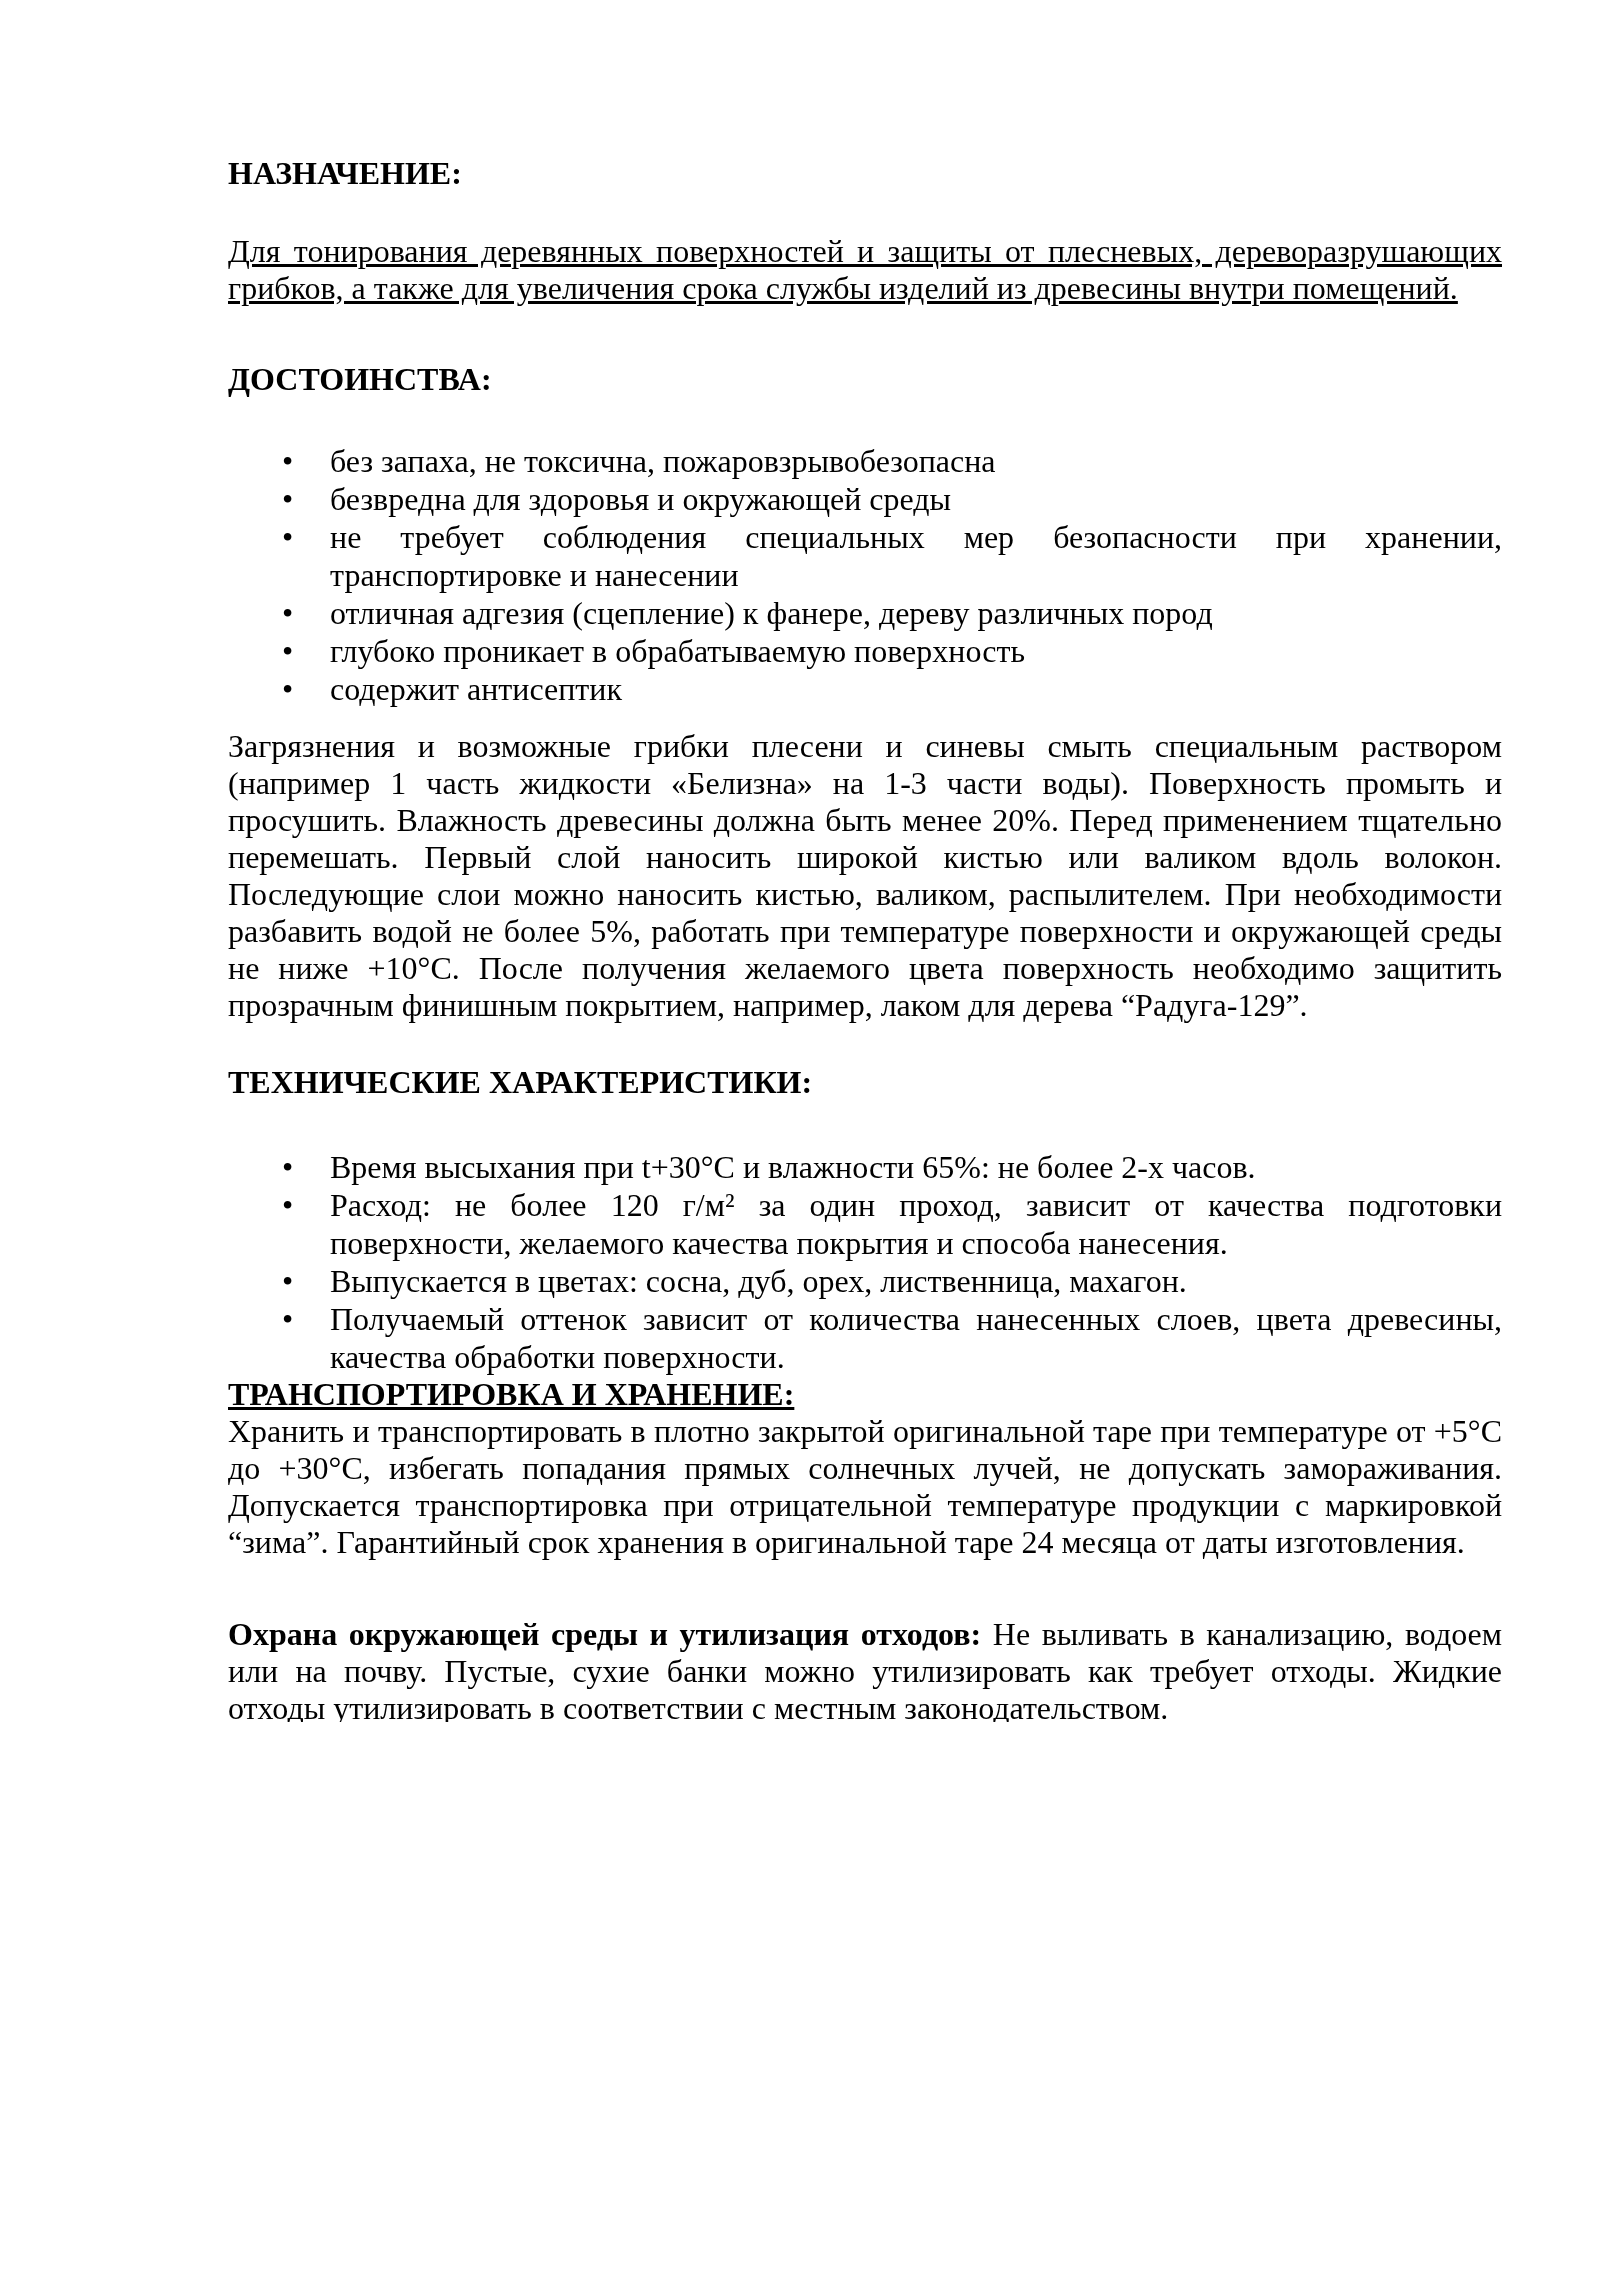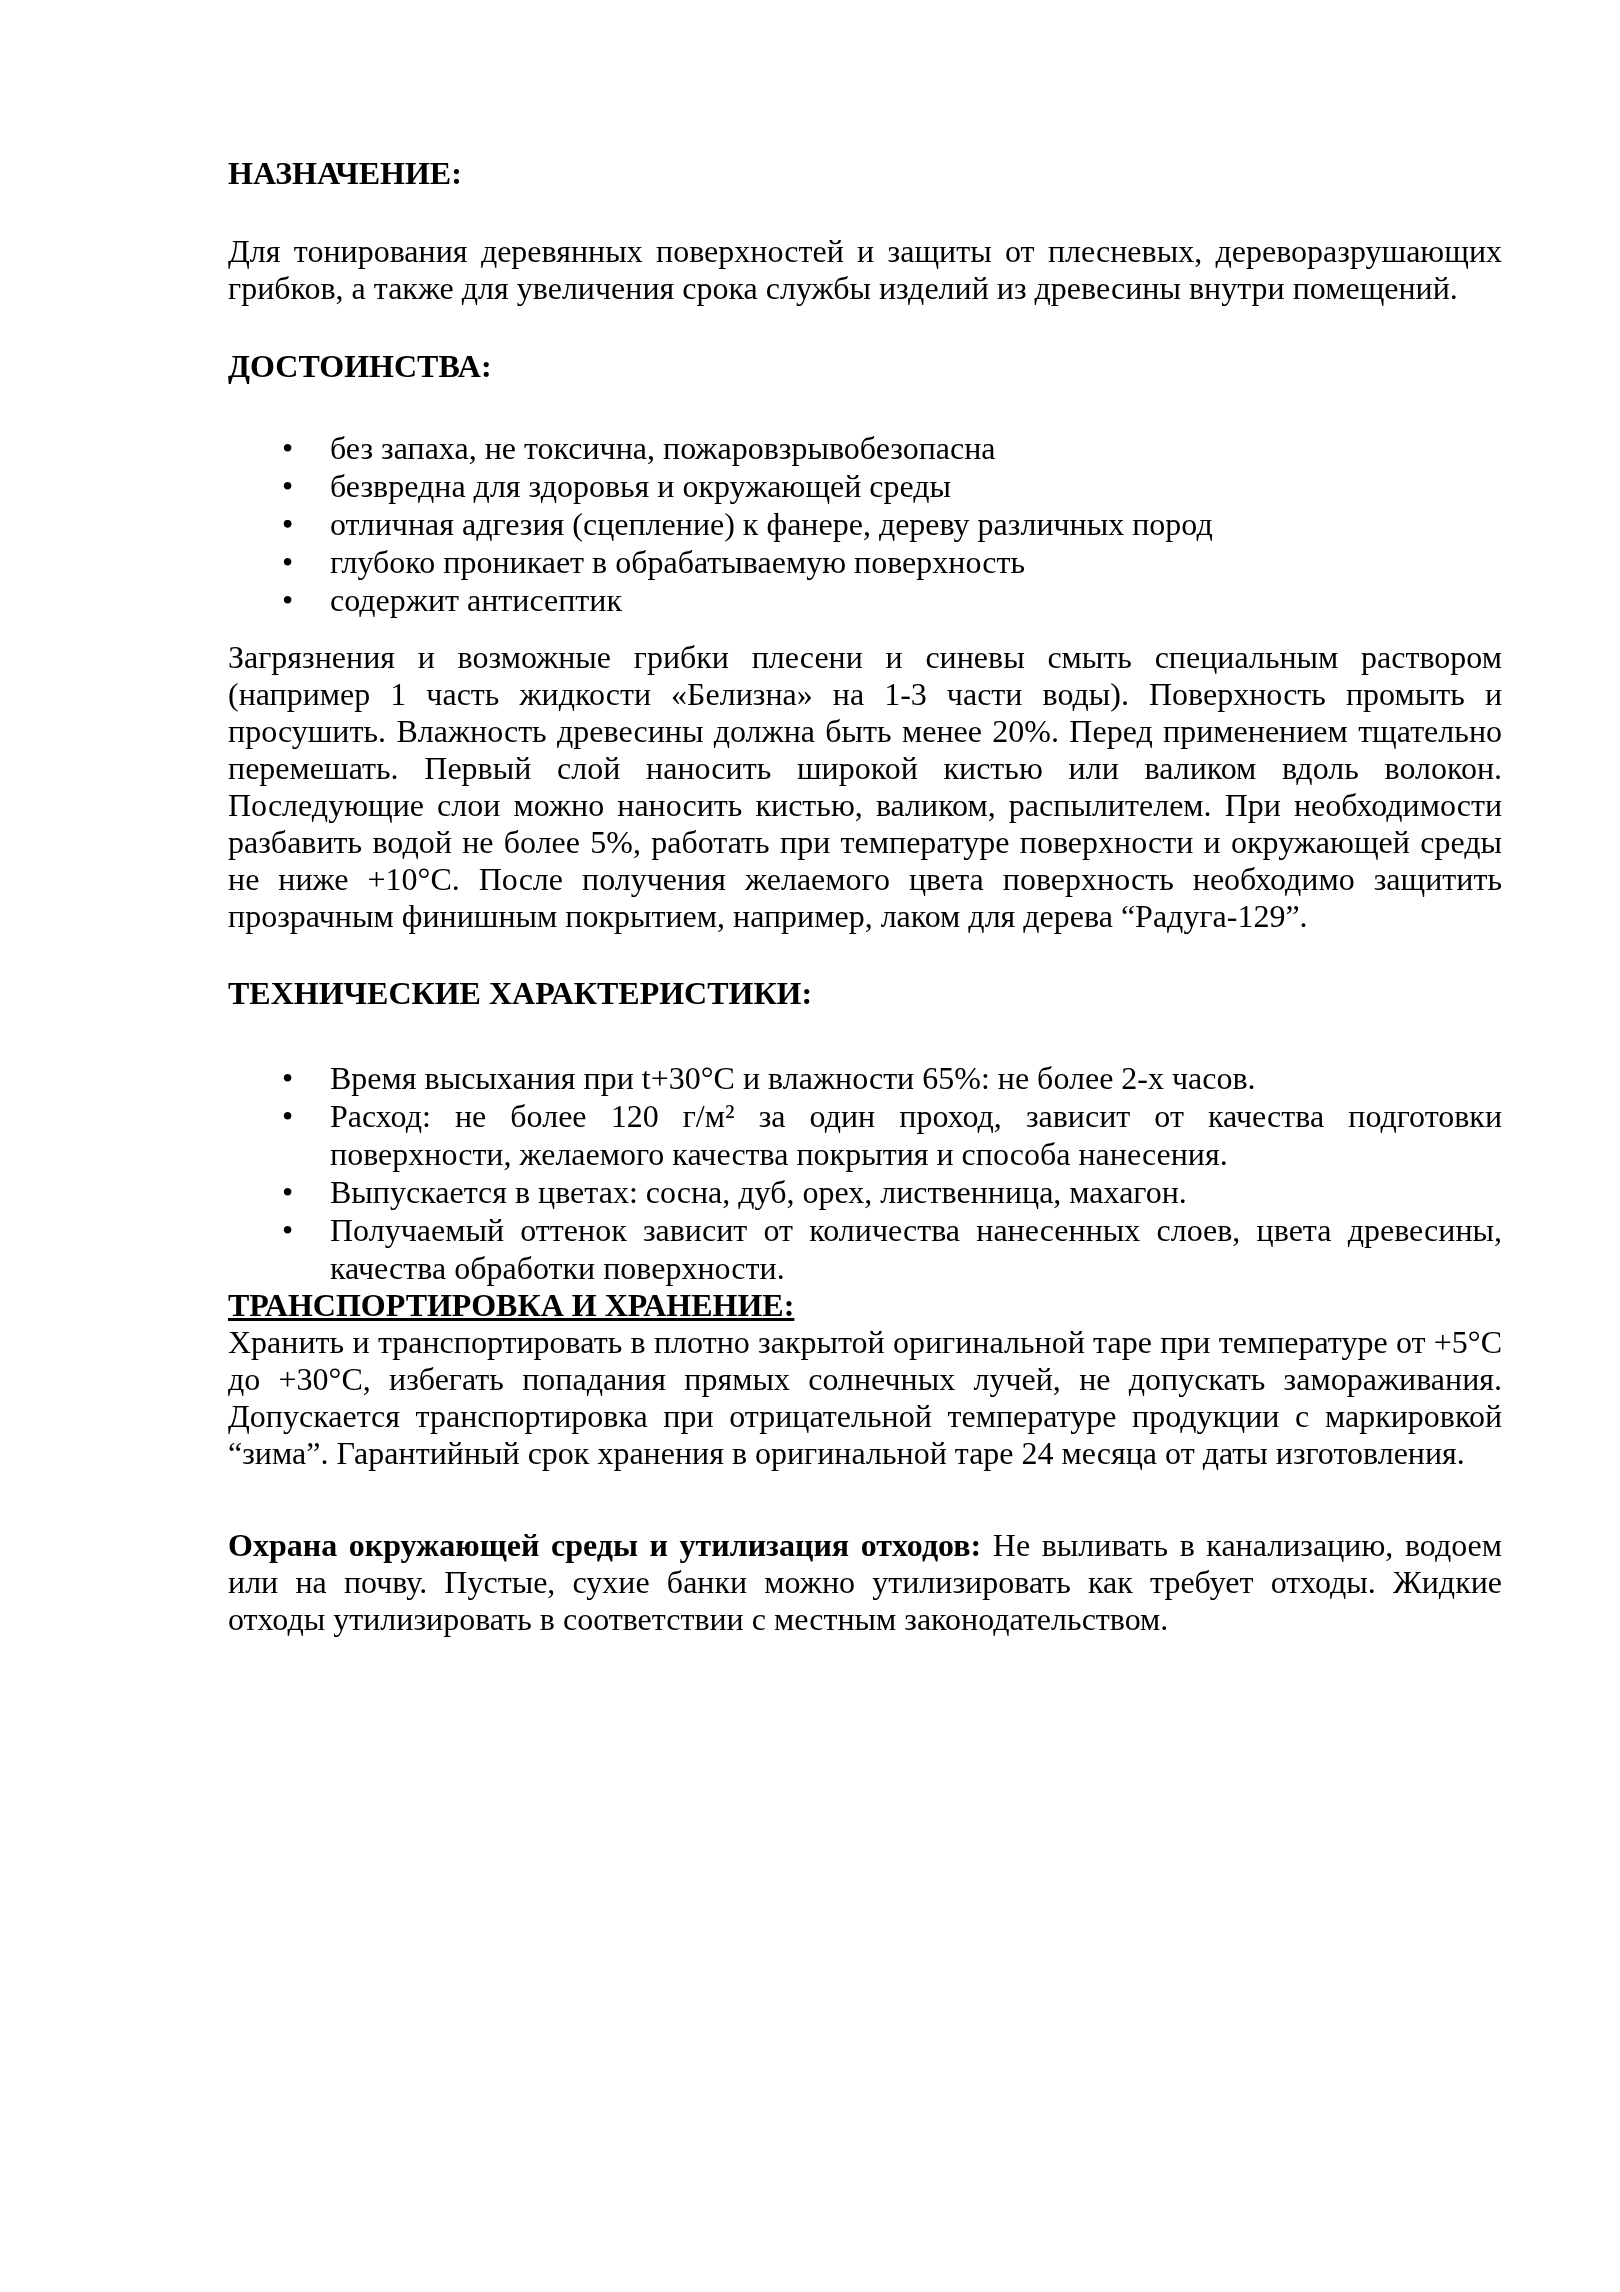--- a/index.html
+++ b/index.html
@@ -37,21 +37,21 @@
   }
   ul.bullets li .marker {
     position: absolute;
     left: 54px;
     top: 0;
   }
   .bold { font-weight: bold; }
 
   
   #h-purpose      { margin-bottom: 41px; }
-  #p-purpose      { margin-bottom: 41px; }
+  #p-purpose      { margin-bottom: 54px; text-decoration: underline; }
   #h-advantages   { margin-bottom: 44px; margin-top: 31px; }
   #ul-advantages  { margin-bottom: 19.6px; }
   #p-application  { margin-bottom: 40px; }
   #h-specs        { margin-bottom: 47px; }
   #ul-specs       { margin-bottom: 0; }
   #h-transport    { margin-bottom: 0; text-decoration: underline; }
   #p-transport    { margin-bottom: 55px; }
 </style>
 </head>
 <body>
@@ -68,20 +68,21 @@
     <li>
       <span class="marker">•</span>
       <span>без запаха, не токсична, пожаровзрывобезопасна</span>
     </li>
     <li>
       <span class="marker">•</span>
       <span>безвредна для здоровья и окружающей среды</span>
     </li>
     <li>
       <span class="marker">•</span>
+      <span>не требует соблюдения специальных мер безопасности при хранении, транспортировке и нанесении</span>
     </li>
     <li>
       <span class="marker">•</span>
       <span>отличная адгезия (сцепление) к фанере, дереву различных пород</span>
     </li>
     <li>
       <span class="marker">•</span>
       <span>глубоко проникает в обрабатываемую поверхность</span>
     </li>
     <li>

